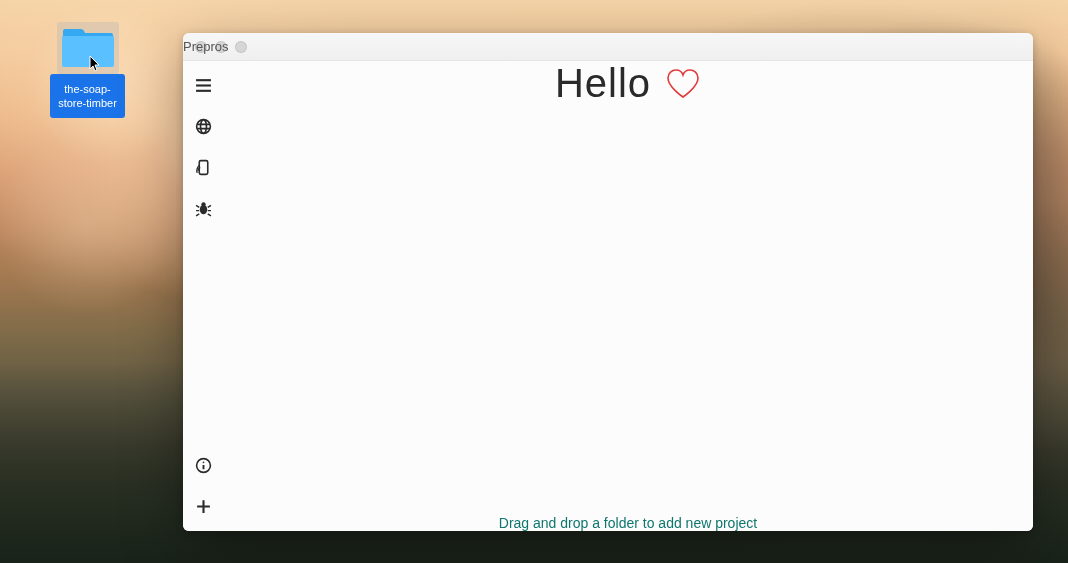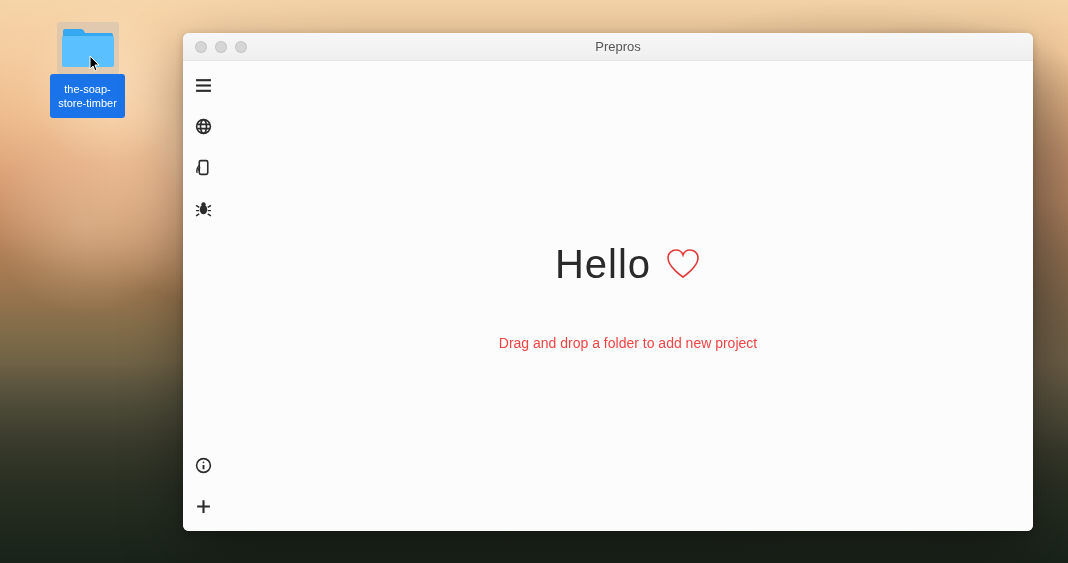--- a/index.html
+++ b/index.html
@@ -119,25 +119,24 @@
     .traffic-light {
       width: 12px;
       height: 12px;
       border-radius: 50%;
       background: #d6d6d6;
       border: 0.5px solid rgba(0,0,0,0.08);
     }
     .title {
       position: absolute;
       left: 0; right: 0;
-      text-align: center;
+      text-align: left;
       font-size: 13px;
       color: #555;
       pointer-events: none;
-      margin-left: 20px;
     }
     .buy-button {
       position: absolute;
       right: 6px;
       top: 4px;
       background: #f5c402;
       color: #fff;
       border: none;
       border-radius: 3px;
       font-size: 12px;
@@ -174,21 +173,21 @@
       justify-content: center;
     }
     .sidebar-icon.bottom { margin-bottom: 16px; }
     .sidebar-icon svg { width: 100%; height: 100%; }
 
     .main-area {
       flex: 1;
       display: flex;
       flex-direction: column;
       align-items: center;
-      justify-content: center;
+      justify-content: space-between;
       background: #fcfcfc;
     }
     .hello-row {
       display: flex;
       align-items: center;
       gap: 14px;
     }
     .hello-text {
       font-size: 40px;
       font-weight: 200;
@@ -197,21 +196,21 @@
     }
     .heart-icon {
       width: 36px;
       height: 32px;
       color: #e23a3a;
     }
     .heart-icon svg { width: 100%; height: 100%; }
     .instruction {
       margin-top: 48px;
       font-size: 14px;
-      color: #ef4444;
+      color: #0f766e;
     }
   </style>
 </head>
 <body>
 
 <div class="desktop-bg"></div>
 
 <div class="desktop-folder">
   <div class="folder-icon-wrap">
     <div class="folder-icon">

